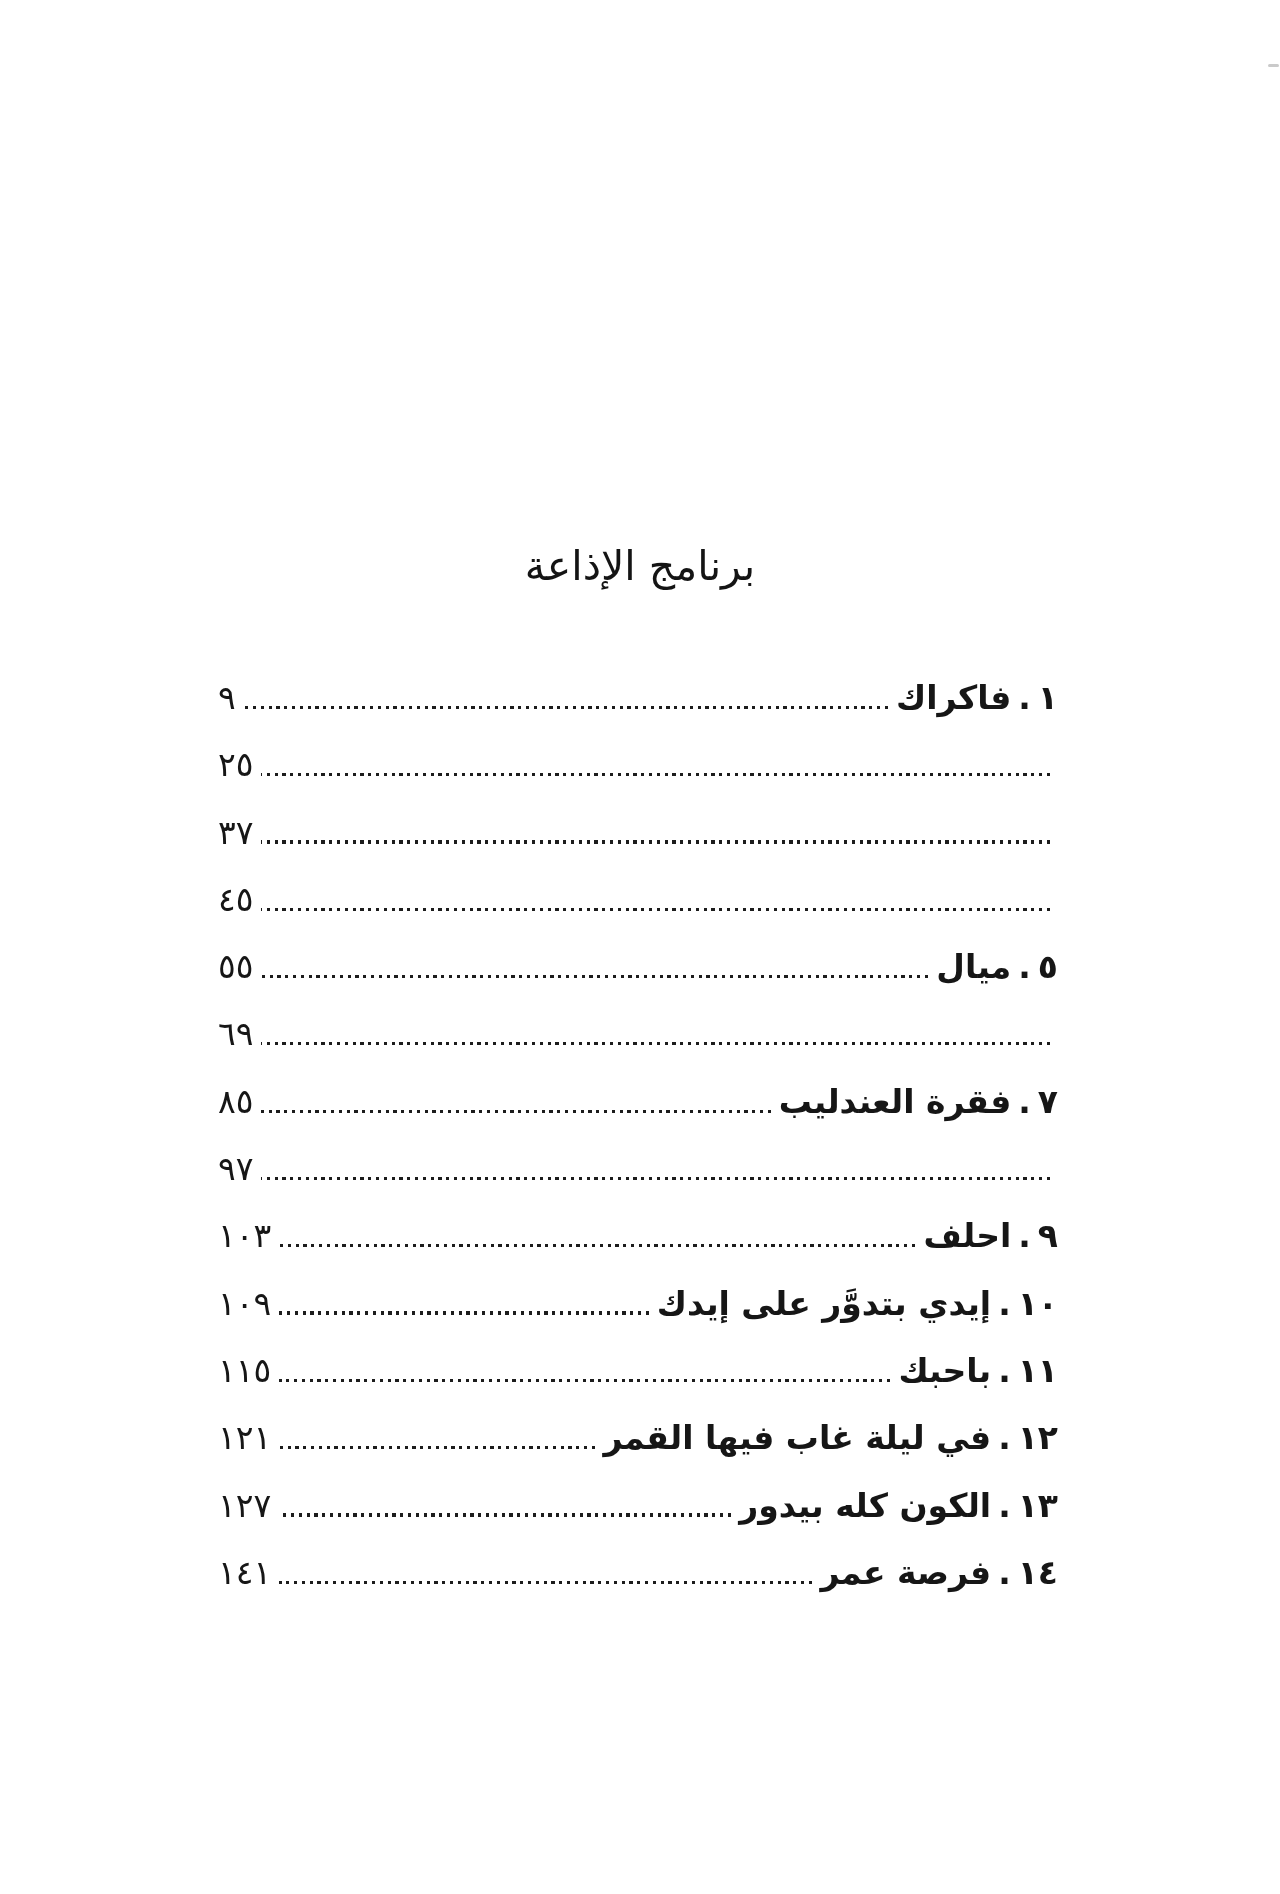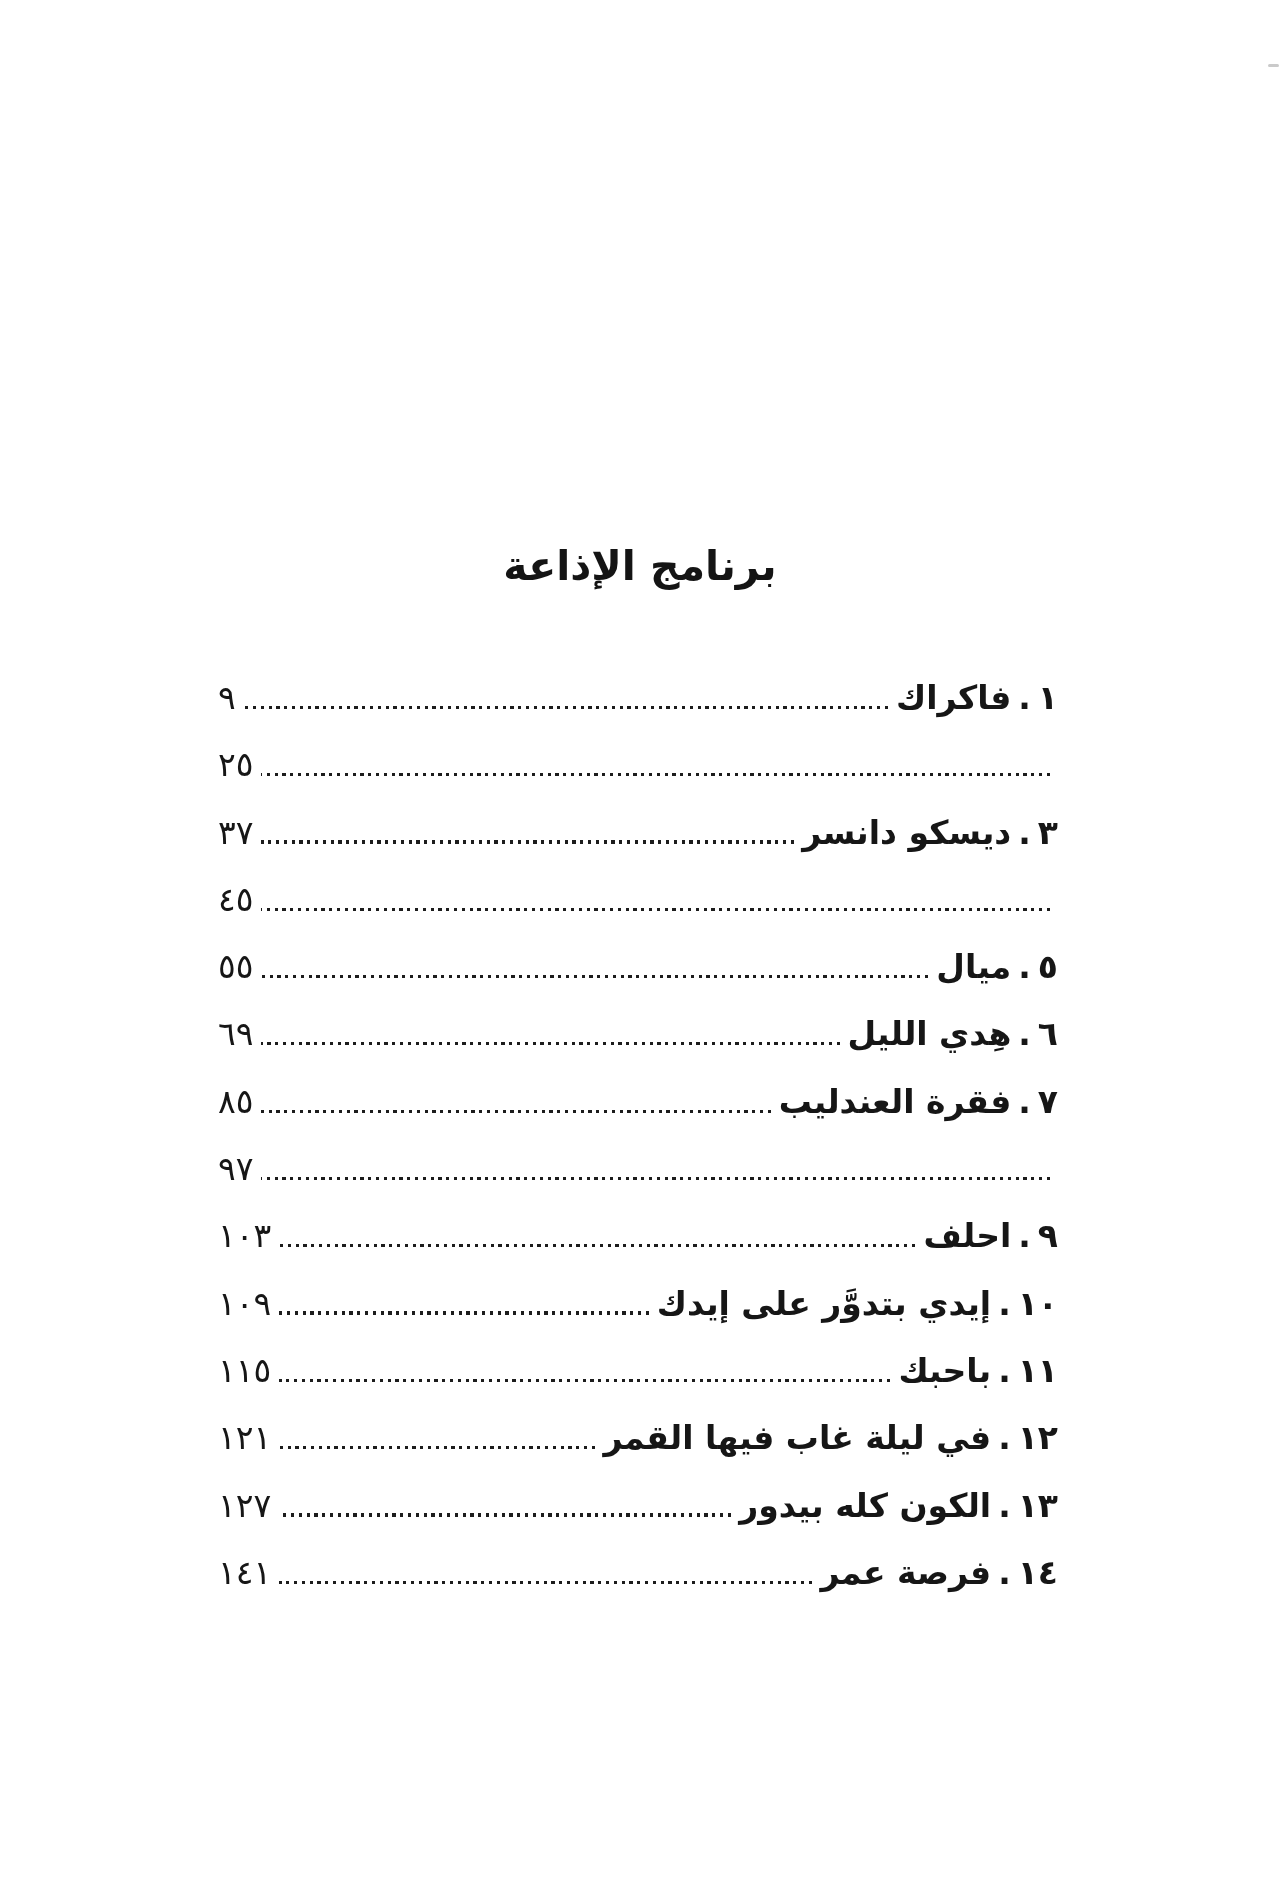--- a/index.html
+++ b/index.html
@@ -28,21 +28,21 @@
     opacity: 0.8;
   }
   .title {
     position: absolute;
     top: 541px;
     left: 0;
     right: 0;
     margin: 0;
     text-align: center;
     font-size: 41px;
-    font-weight: bold;
+    font-weight: normal;
     line-height: 1.25;
     color: #141414;
   }
   .toc {
     position: absolute;
     top: 664px;
     right: 222px;
     left: 218px;
   }
   .toc-row {
@@ -91,38 +91,36 @@
     <span class="leader"></span>
     <span class="entry-page">٩</span>
   </div>
 
   <div class="toc-row">
     <span class="leader"></span>
     <span class="entry-page">٢٥</span>
   </div>
 
   <div class="toc-row">
-    <span class="entry-label"><span class="entry-num">٣</span><span class="entry-sep">.</span><span class="entry-title">ديسكو دانسر</span></span>
     <span class="leader"></span>
     <span class="entry-page">٣٧</span>
   </div>
 
   <div class="toc-row">
     <span class="leader"></span>
     <span class="entry-page">٤٥</span>
   </div>
 
   <div class="toc-row">
     <span class="entry-label"><span class="entry-num">٥</span><span class="entry-sep">.</span><span class="entry-title">ميال</span></span>
     <span class="leader"></span>
     <span class="entry-page">٥٥</span>
   </div>
 
   <div class="toc-row">
-    <span class="entry-label"><span class="entry-num">٦</span><span class="entry-sep">.</span><span class="entry-title">هِدي الليل</span></span>
     <span class="leader"></span>
     <span class="entry-page">٦٩</span>
   </div>
 
   <div class="toc-row">
     <span class="entry-label"><span class="entry-num">٧</span><span class="entry-sep">.</span><span class="entry-title">فقرة العندليب</span></span>
     <span class="leader"></span>
     <span class="entry-page">٨٥</span>
   </div>
 

